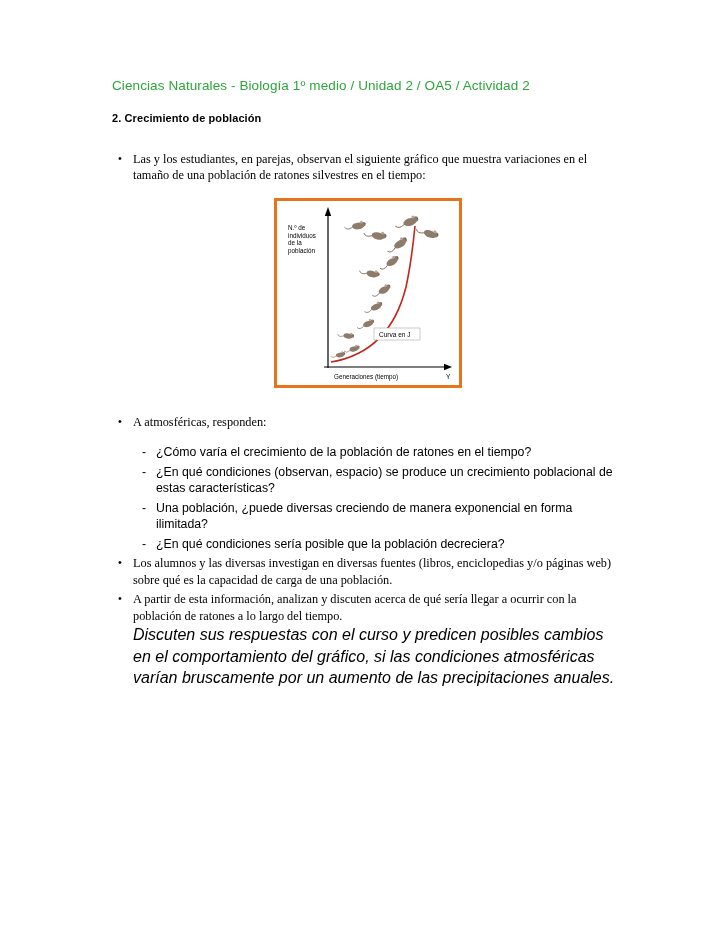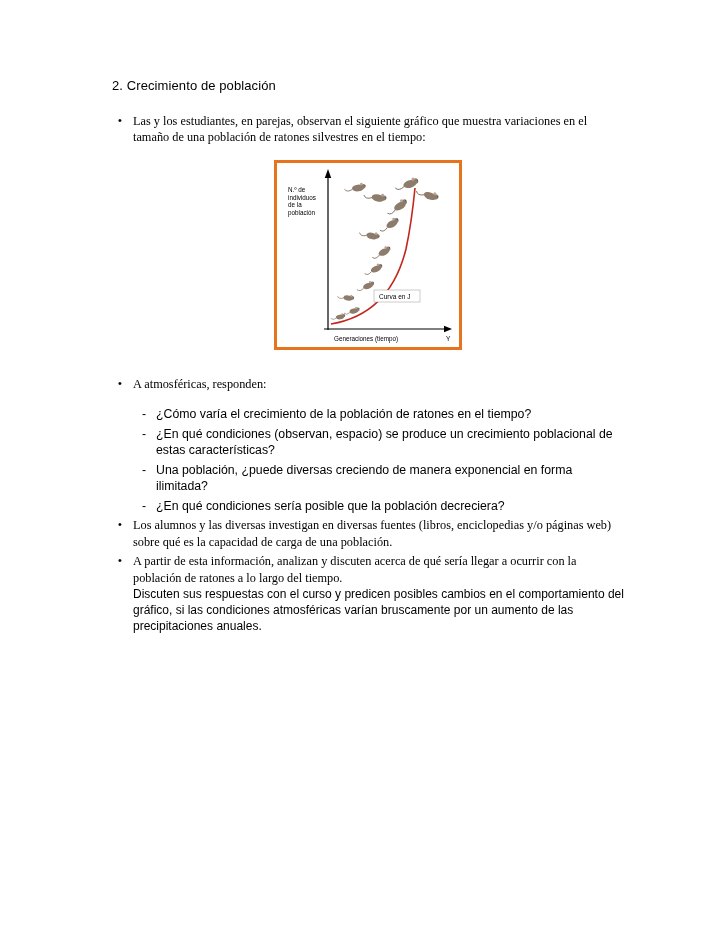--- a/index.html
+++ b/index.html
@@ -16,23 +16,23 @@
     padding:78px 96px 40px 112px;
   }
   .doc-title {
     color:#2EA63C;
     font-size:13.5px;
     font-weight:normal;
     letter-spacing:0.1px;
     margin-bottom:19px;
   }
   .section-title {
-    font-size:13px;
-    font-weight:normal;
-    margin-bottom:20px;
+    font-size:11px;
+    font-weight:bold;
+    margin-bottom:27px;
     letter-spacing:0.1px;
   }
   .bullet-row {
     display:flex;
     font-size:12.3px;
     line-height:1.34;
     margin-bottom:3px;
   }
   .bullet-row .marker {
     flex:0 0 21px;
@@ -57,31 +57,33 @@
   .questions { margin-left:30px; margin-bottom:2px; }
   .q-row {
     display:flex;
     font-size:12.3px;
     line-height:1.34;
     margin-bottom:3px;
   }
   .q-row .dash { flex:0 0 14px; }
   .q-row .qtext { flex:1; }
   .italic-cont {
-    font-size:12px;
+    font-size:16px;
     line-height:1.34;
+    font-style:italic;
     margin-left:21px;
   }
   svg text { font-family:"Liberation Sans", sans-serif; }
 </style>
 </head>
 <body>
 
 <div class="page">
 
+  <h1 class="doc-title">Ciencias Naturales - Biología 1º medio / Unidad 2 / OA5 / Actividad 2</h1>
 
   <h2 class="section-title">2.  Crecimiento de población</h2>
 
   <div class="bullet-row intro-bullet">
     <span class="marker">•</span>
     <span class="btext">Las y los estudiantes, en parejas, observan el siguiente gráfico que muestra variaciones en el tamaño de una población de ratones silvestres en el tiempo:</span>
   </div>
 
   <div class="figure-wrap">
     <div class="figure-box">

